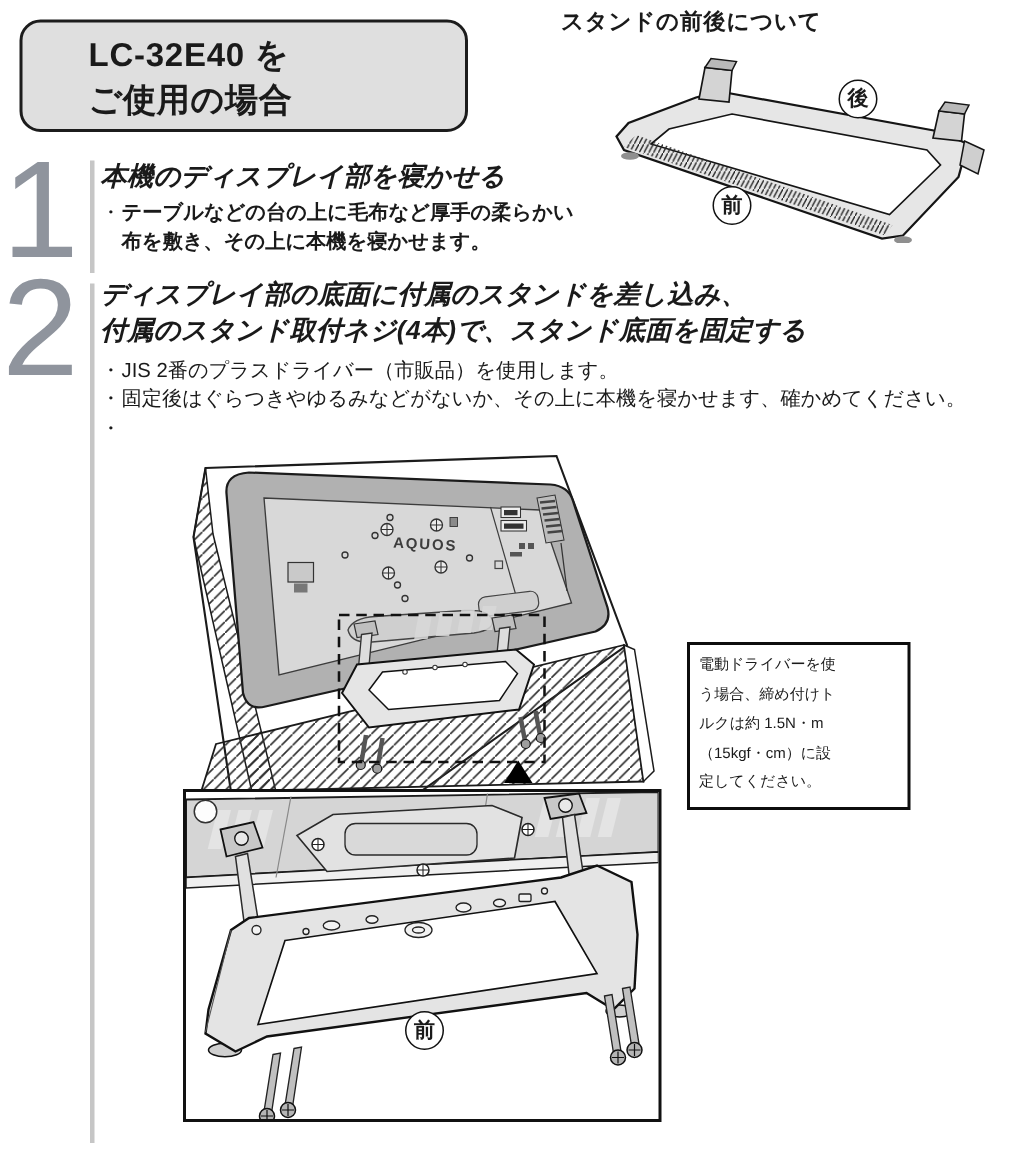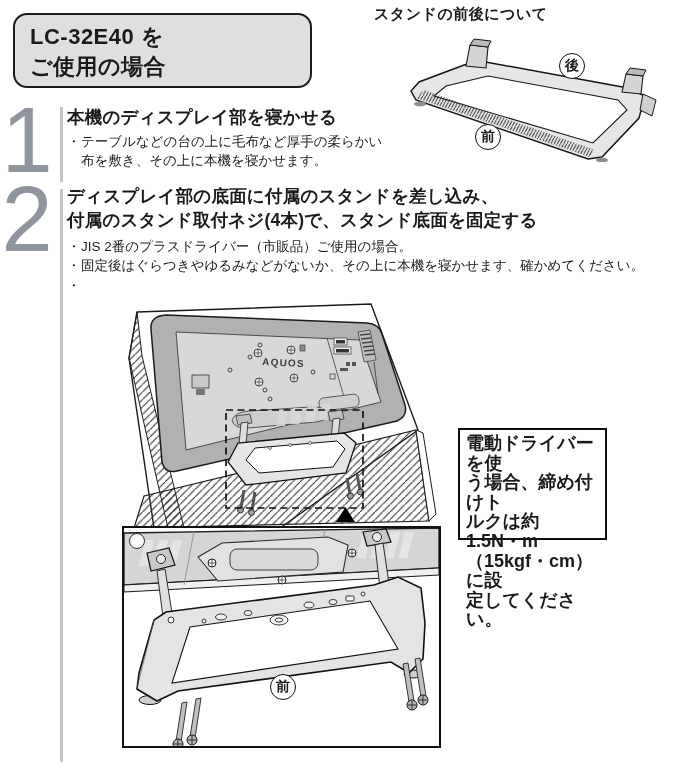--- a/index.html
+++ b/index.html
@@ -1,41 +1,41 @@
 <!DOCTYPE html>
 <html><head>
 <meta charset="utf-8">
 <style>
   html,body{margin:0;padding:0;background:#fff;}
   .page{
     position:relative;width:676px;height:777px;background:#ffffff;overflow:hidden;
     font-family:"Liberation Sans","DejaVu Sans",sans-serif;color:#1a1a1a;
   }
   .abs{position:absolute;}
-  .pre{white-space:pre-line;}
+  .pre{white-space:pre-line;font-weight:bold;}
   
   .model-box{left:13px;top:13px;width:299px;height:75px;background:#dfdfdf;
-    border:2.5px solid #1c1c1c;border-radius:14px;box-sizing:border-box;}
+    border:2.5px solid #1c1c1c;border-radius:14px;box-sizing:border-box;padding-left:29px;}
   .model-box .txt{margin:7px 0 0 15px;font-size:22px;font-weight:700;line-height:30px;letter-spacing:0.5px;}
   
   .guide-title{left:374px;top:5px;font-size:15px;font-weight:700;letter-spacing:0.5px;}
   .circle-label{width:26px;height:26px;border:1.8px solid #111;border-radius:50%;
     background:#fff;box-sizing:border-box;display:flex;align-items:center;justify-content:center;
     font-size:14px;font-weight:700;}
   
   .step-num{left:0;width:54px;text-align:center;font-size:92px;line-height:0.78;
     font-weight:400;color:#8f949d;}
   .vline{left:60px;width:2.5px;background:#c6c6c6;}
-  .step-heading{left:67px;font-size:17.5px;font-weight:700;line-height:23.5px;letter-spacing:0.2px;}
+  .step-heading{left:67px;font-size:17.5px;font-weight:700;line-height:23.5px;letter-spacing:0.2px;font-style:italic;}
   .bullets{left:67px;font-size:13.5px;line-height:19.4px;}
   .bullet-row{display:flex;}
   .bullet-row .dot{flex:0 0 14px;}
   
   .note-box{left:458px;top:428px;width:149px;height:112px;border:2.5px solid #0d0d0d;box-sizing:border-box;}
-  .note-box .txt{margin:4px 6px;font-size:18px;font-weight:700;line-height:19.6px;}
+  .note-box .txt{margin:4px 6px;font-size:10px;font-weight:400;line-height:19.6px;}
   
   .closeup-box{left:122px;top:526px;width:319px;height:222px;border:2px solid #111;box-sizing:border-box;background:#fff;}
   svg{display:block;}
 </style>
 </head>
 <body>
 
 <div class="page">
 
   <div class="abs model-box">
@@ -82,21 +82,21 @@
     </div>
   </div>
 
   <div class="abs step-num" style="top:184px;">2</div>
   <div class="abs vline" style="top:189px;height:573px;"></div>
   <div class="abs step-heading pre" style="top:185px;">ディスプレイ部の底面に付属のスタンドを差し込み、
 付属のスタンド取付ネジ(4本)で、スタンド底面を固定する</div>
   <div class="abs bullets" style="top:237px;">
     <div class="bullet-row">
       <span class="dot">・</span>
-      <span>JIS 2番のプラスドライバー（市販品）ご使用の場合。</span>
+      <span>JIS 2番のプラスドライバー（市販品）を使用します。</span>
     </div>
     <div class="bullet-row">
       <span class="dot">・</span>
       <span>固定後はぐらつきやゆるみなどがないか、その上に本機を寝かせます、確かめてください。</span>
     </div>
     <div class="bullet-row">
       <span class="dot">・</span>
     </div>
   </div>
 

